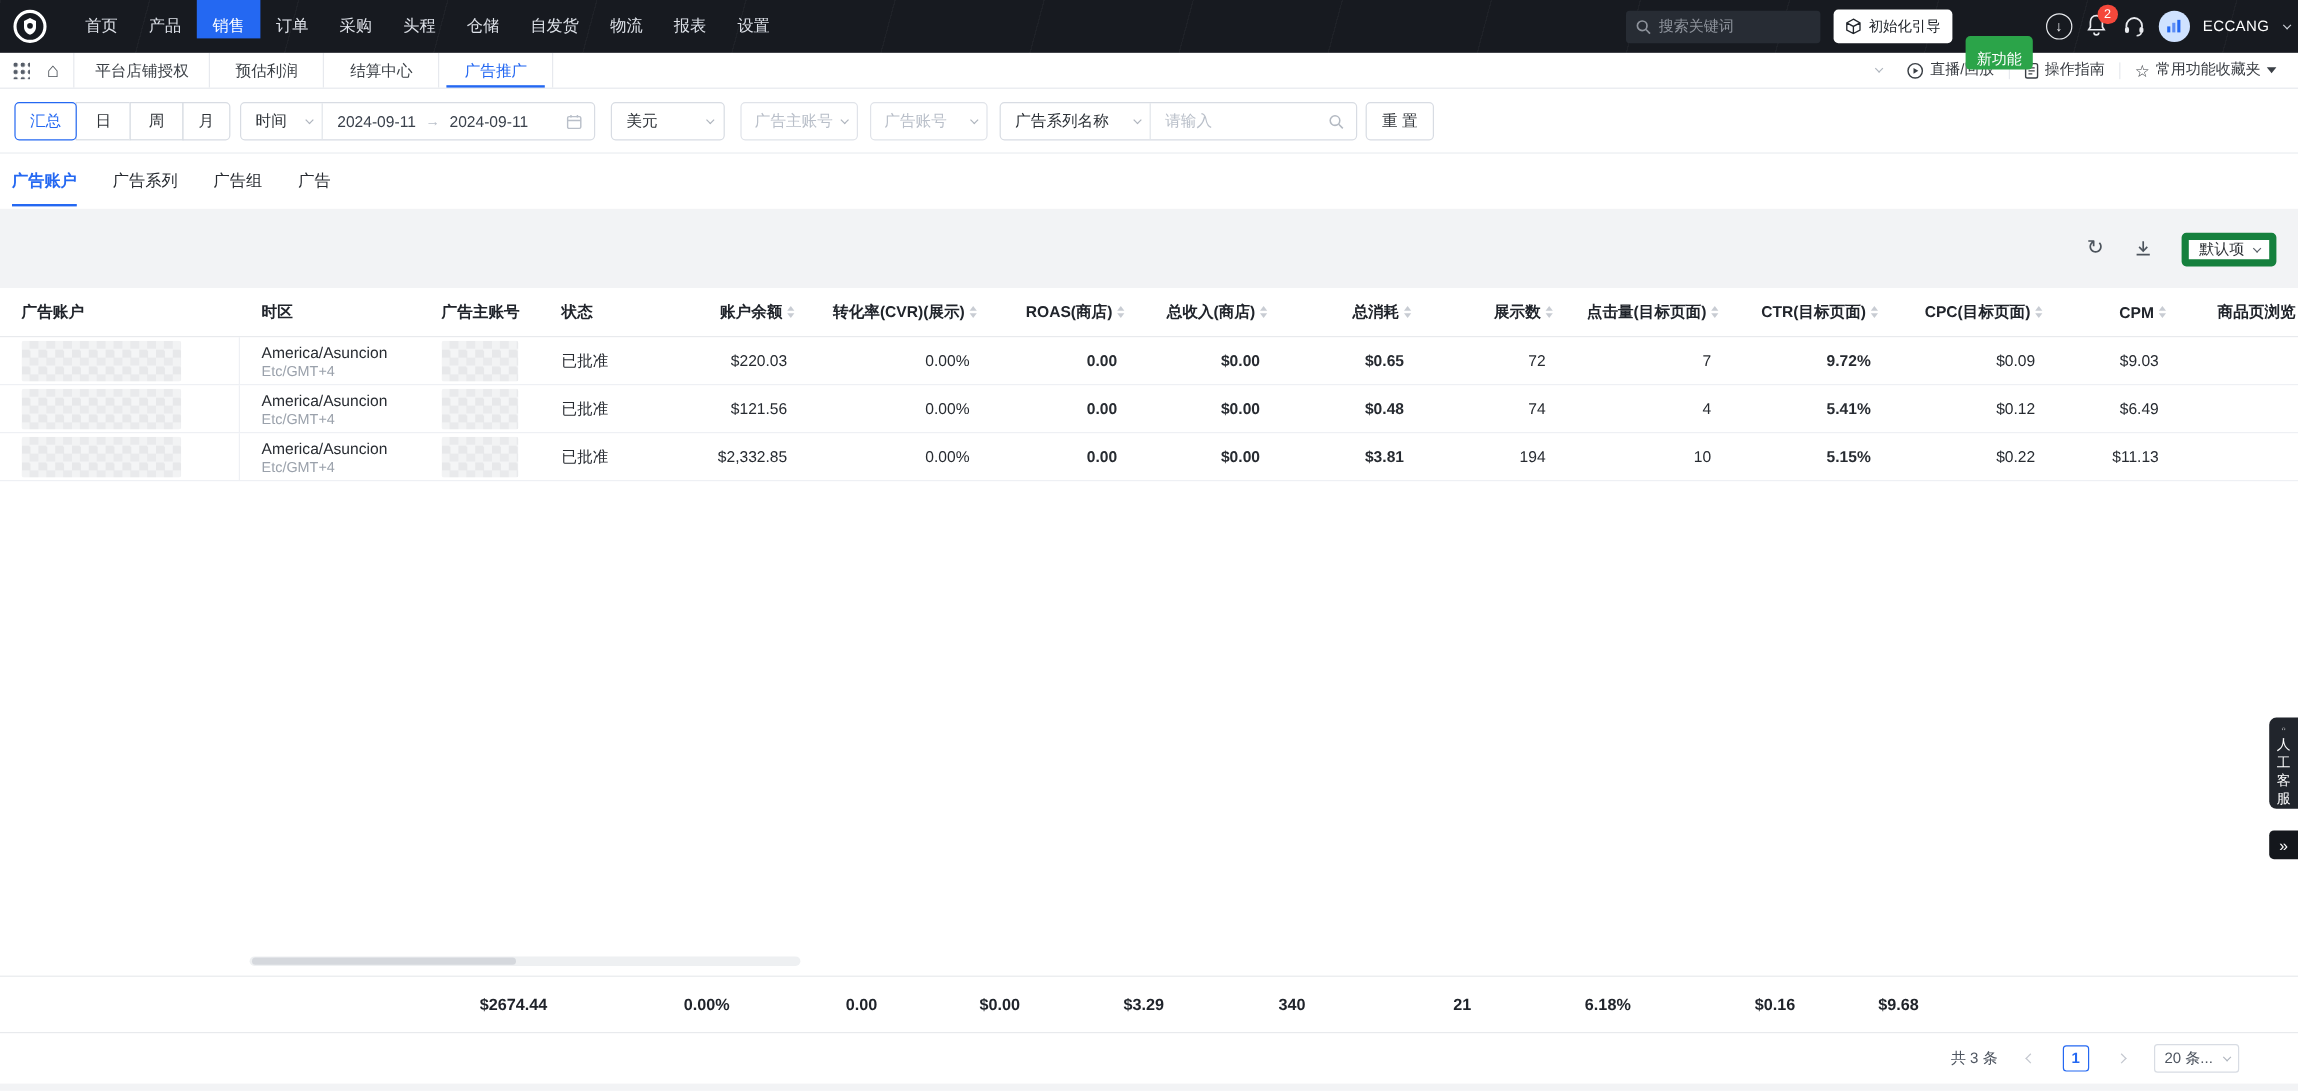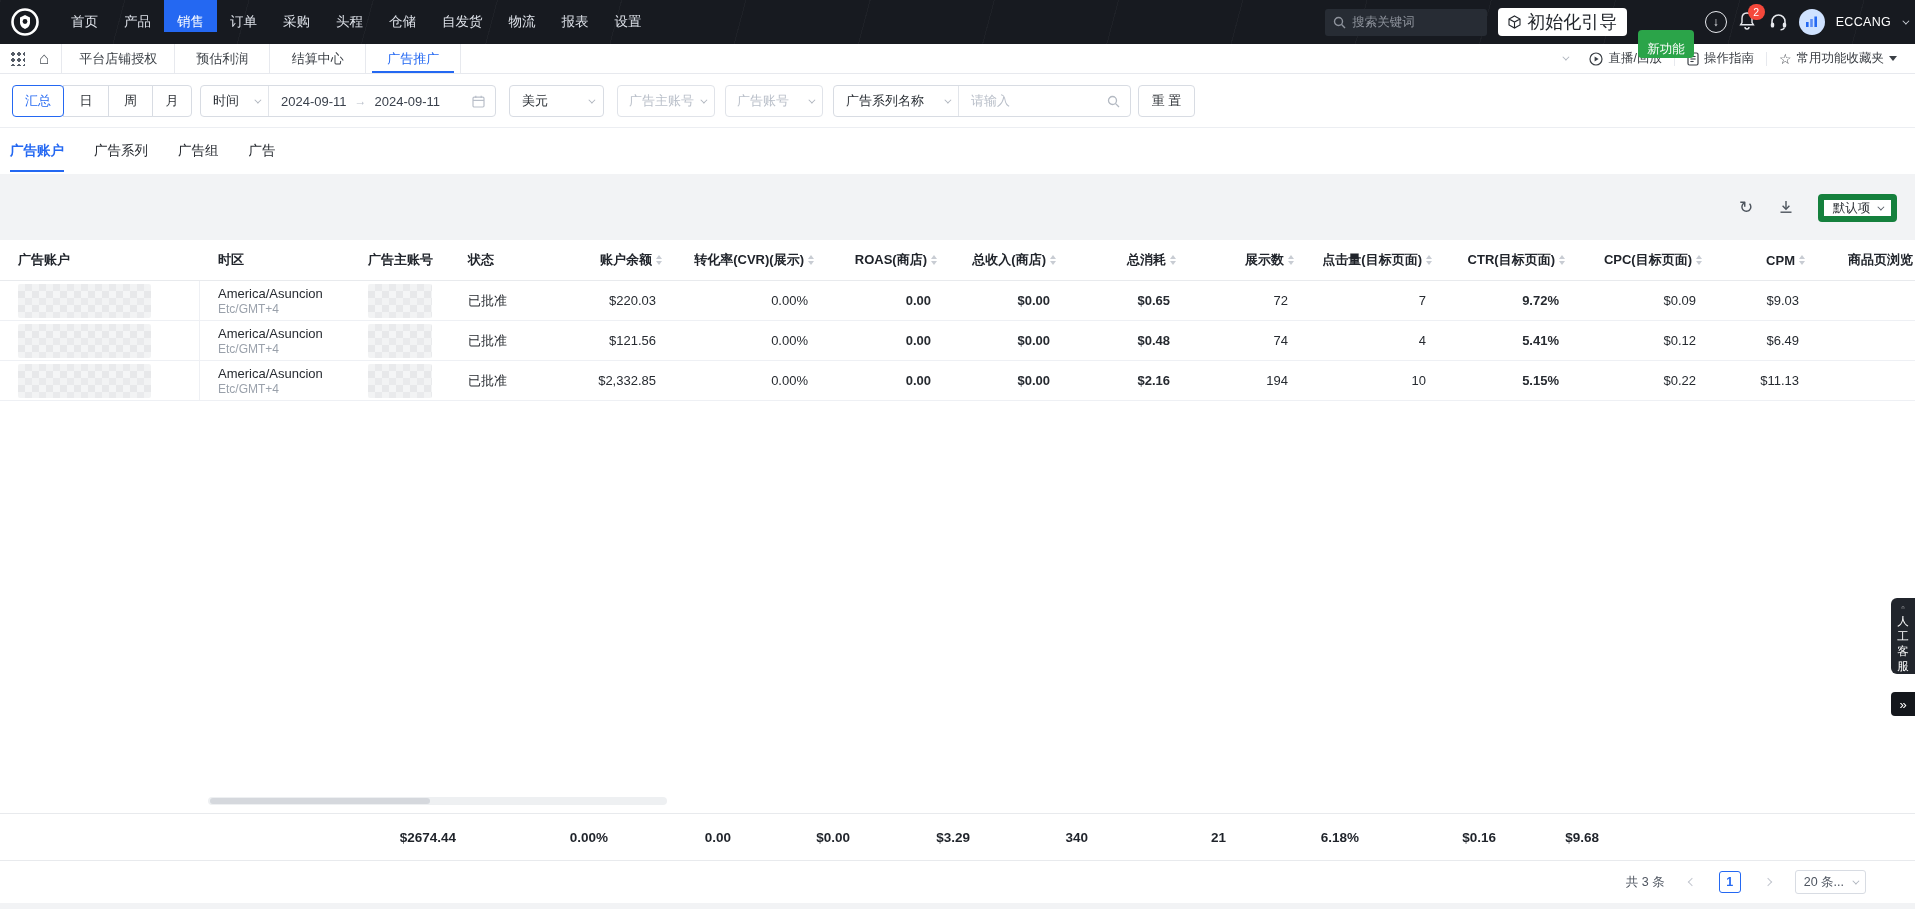--- a/index.html
+++ b/index.html
@@ -22,21 +22,21 @@
   .nav-item { padding:0 13px; line-height:44px; font-size:13.5px; color:#dde1e8; cursor:pointer; white-space:nowrap; }
   .nav-item.active { background:#2468f2; color:#fff; }
   .nav-right { position:absolute; right:8px; top:0; height:44px; display:flex; align-items:center; gap:11px; }
   .nav-search {
     width:162px; height:27px; background:#272c34; border-radius:3px;
     display:flex; align-items:center; gap:6px; padding:0 8px;
     color:#8e939c; font-size:12.5px;
   }
   .btn-init {
     height:28px; background:#fff; border-radius:4px; padding:0 10px;
-    display:flex; align-items:center; gap:6px; font-size:18px; color:#21252b; cursor:pointer; white-space:nowrap;font-family:Liberation Serif, serif;
+    display:flex; align-items:center; gap:6px; font-size:12px; color:#21252b; cursor:pointer; white-space:nowrap;font-family:Liberation Serif, serif;
   }
   .btn-new {
     height:28px; background:#2ba449; border-radius:4px; padding:0 9px;
     display:flex; align-items:flex-end; font-size:12.5px; color:#fff; cursor:pointer; white-space:nowrap;margin-top:44px;
   }
   .circle-icon {
     width:22px; height:22px; border:1.5px solid #e8eaee; border-radius:50%;
     display:flex; align-items:center; justify-content:center; color:#e8eaee; font-size:12px;
   }
   .bell-wrap { position:relative; width:20px; height:22px; }
@@ -496,21 +496,21 @@
       <div class="tz-sub">Etc/GMT+4</div>
     </div>
     <div class="cell c2">
         <div class="mosaic owner"></div>
       </div>
     <div class="cell c3">已批准</div>
     <div class="cell c4 num">$2,332.85</div>
     <div class="cell c5 num">0.00%</div>
     <div class="cell c6 num bold">0.00</div>
     <div class="cell c7 num bold">$0.00</div>
-    <div class="cell c8 num bold">$2.16</div>
+    <div class="cell c8 num bold">$3.81</div>
     <div class="cell c9 num">194</div>
     <div class="cell c10 num">10</div>
     <div class="cell c11 num bold">5.15%</div>
     <div class="cell c12 num">$0.22</div>
     <div class="cell c13 num">$11.13</div>
     <div class="cell c14"></div>
   </div>
 
   <div class="hscroll">
     <div class="hthumb"></div>

